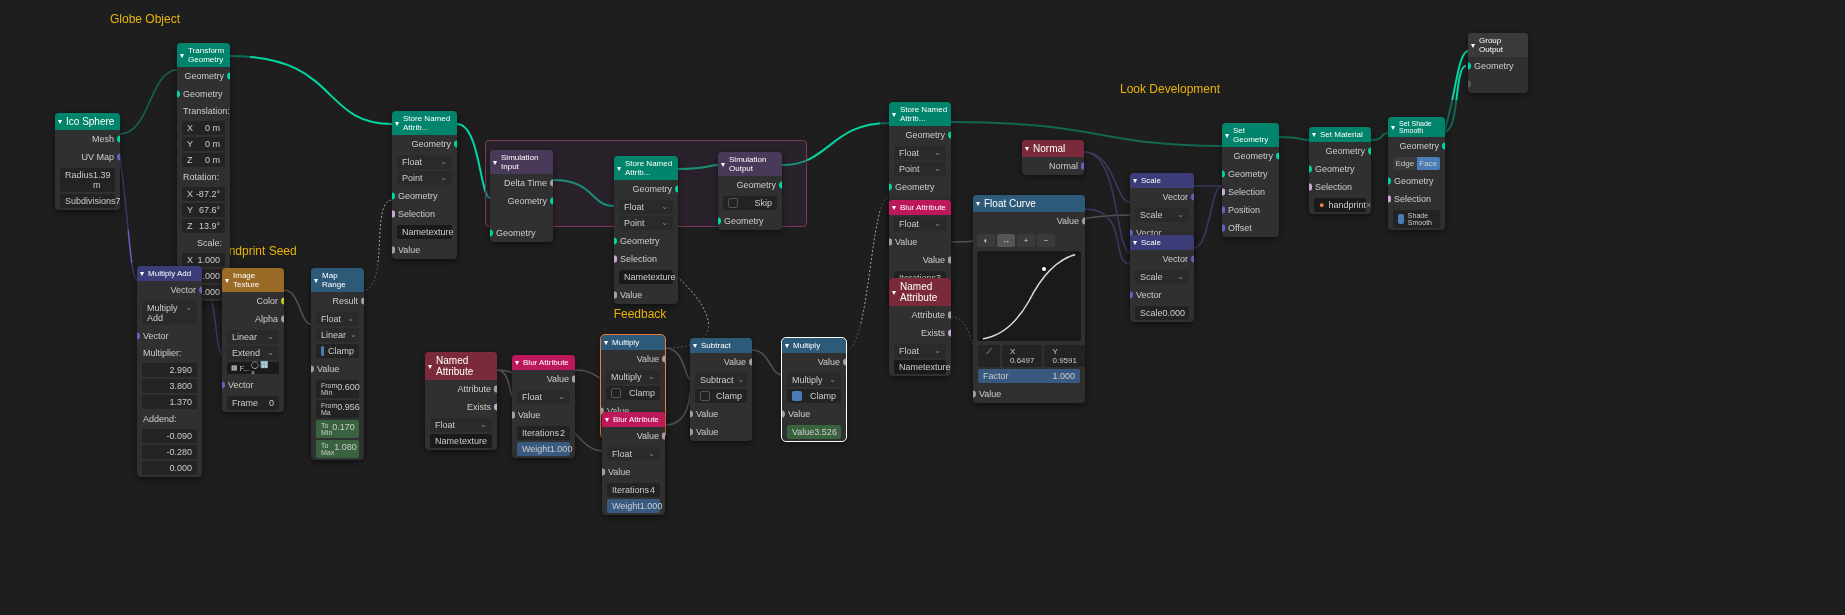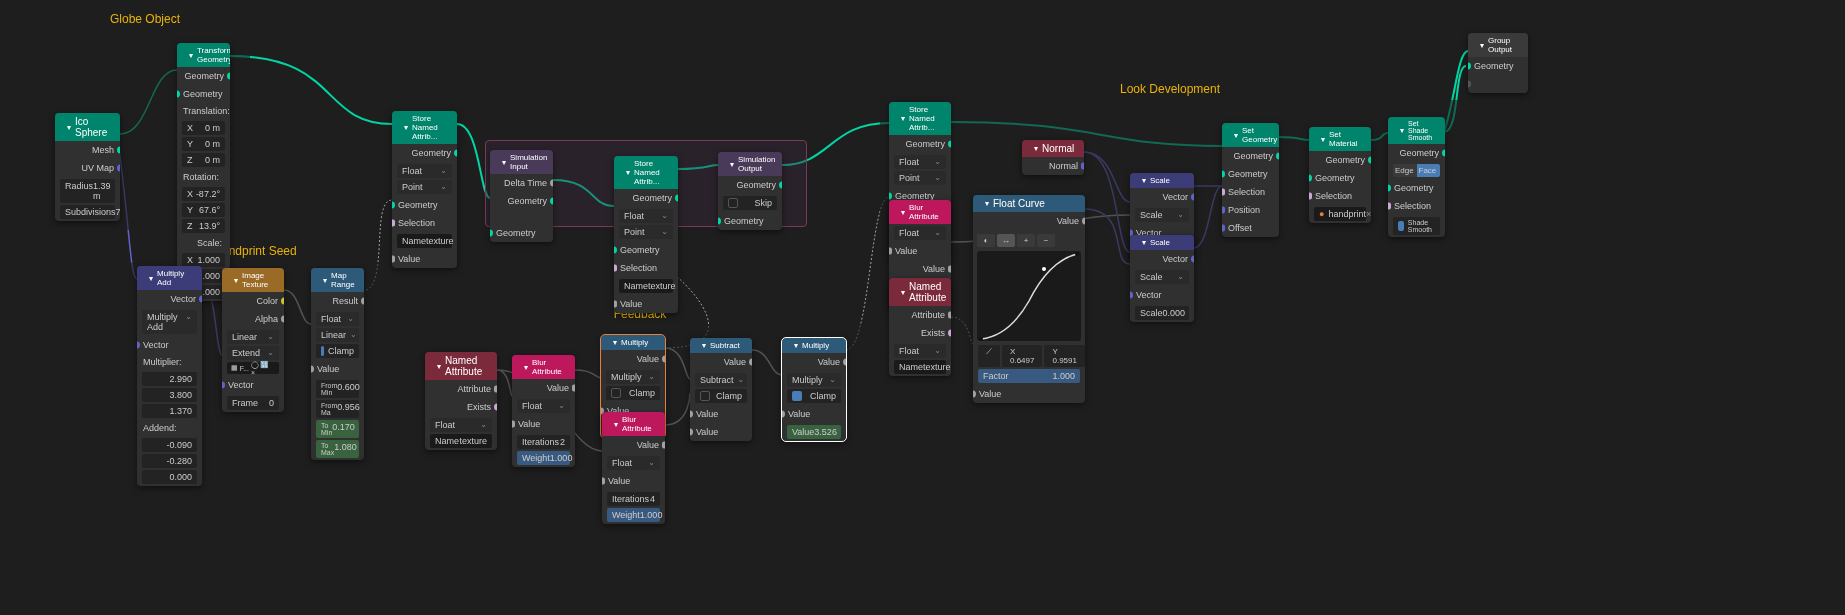--- a/index.html
+++ b/index.html
@@ -1,21 +1,21 @@
 <!DOCTYPE html>
 <html><head>
 <meta charset="utf-8">
 <style>
 body{margin:0;background:#1e1e1e;font-family:sans-serif;font-size:9px;color:#ccc;overflow:hidden;width:1845px;height:615px;position:relative}
 .frame{position:absolute;background:rgba(30,30,30,0.6);border-radius:4px}
 .frame-label{position:absolute;top:-18px;left:0;right:0;text-align:center;font-size:12px;color:#eab308}
 .node{position:absolute;background:#303030;border-radius:4px;overflow:hidden;box-shadow:0 2px 6px rgba(0,0,0,.5)}
 .node.hl{outline:1px solid #fff}
 .node.hl-orange{outline:1px solid #e87d3e}
-.hdr{padding:3px 12px;display:flex;align-items:center;font-size:10px;color:#fff}
+.hdr{padding:3px 3px;display:flex;align-items:center;font-size:10px;color:#fff}
 .hdr::before{content:"▾";margin-right:4px;font-size:8px}
 .geom{background:#00846b}
 .attr{background:#be185d}
 .vec{background:#3c3c78}
 .tex{background:#9a6a27}
 .conv{background:#2e5a7a}
 .sim{background:#4a3a5a}
 .fc{background:#3a3a3a}
 .row{display:flex;align-items:center;justify-content:space-between;padding:2px 6px;min-height:14px;position:relative}
 .row.r{justify-content:flex-end}
@@ -35,21 +35,21 @@
 .fld.txt{background:#1a1a1a}
 .fld.mat{background:#1a1a1a;display:flex;align-items:center}
 .fld.mat::before{content:"●";color:#e87d3e;margin-right:4px}
 .fld.mat::after{content:"×";margin-left:auto;color:#888}
 svg{position:absolute;top:0;left:0;width:1845px;height:615px;pointer-events:none}
 .curve-box{background:#1a1a1a;margin:4px;border-radius:3px;height:90px;position:relative}
 .curve-box svg{position:absolute;width:100%;height:100%}
 .curve-tabs{display:flex;margin:4px;gap:2px}
 .curve-tabs span{flex:1;background:#3a3a3a;text-align:center;padding:2px;border-radius:2px;font-size:8px}
 .tog-grp{display:flex;margin:2px 5px;border-radius:2px;overflow:hidden}
-.tog-grp span{flex:1;text-align:left;padding:2px;background:#3a3a3a;font-size:8px}
+.tog-grp span{flex:1;text-align:center;padding:2px;background:#3a3a3a;font-size:8px}
 .tog-grp span.act{background:#4a7db8}
 .coord-row{display:flex;margin:2px 5px;gap:2px}
 .coord-row span{flex:1;background:#232323;padding:2px 4px;border-radius:2px;font-size:8px}
 .img-prev{background:#1a1a1a;margin:2px 5px;height:12px;border-radius:2px;display:flex;align-items:center;padding:0 4px;gap:2px}
 .img-prev span{font-size:7px}
 </style>
 </head>
 <body>
 
 <svg>

